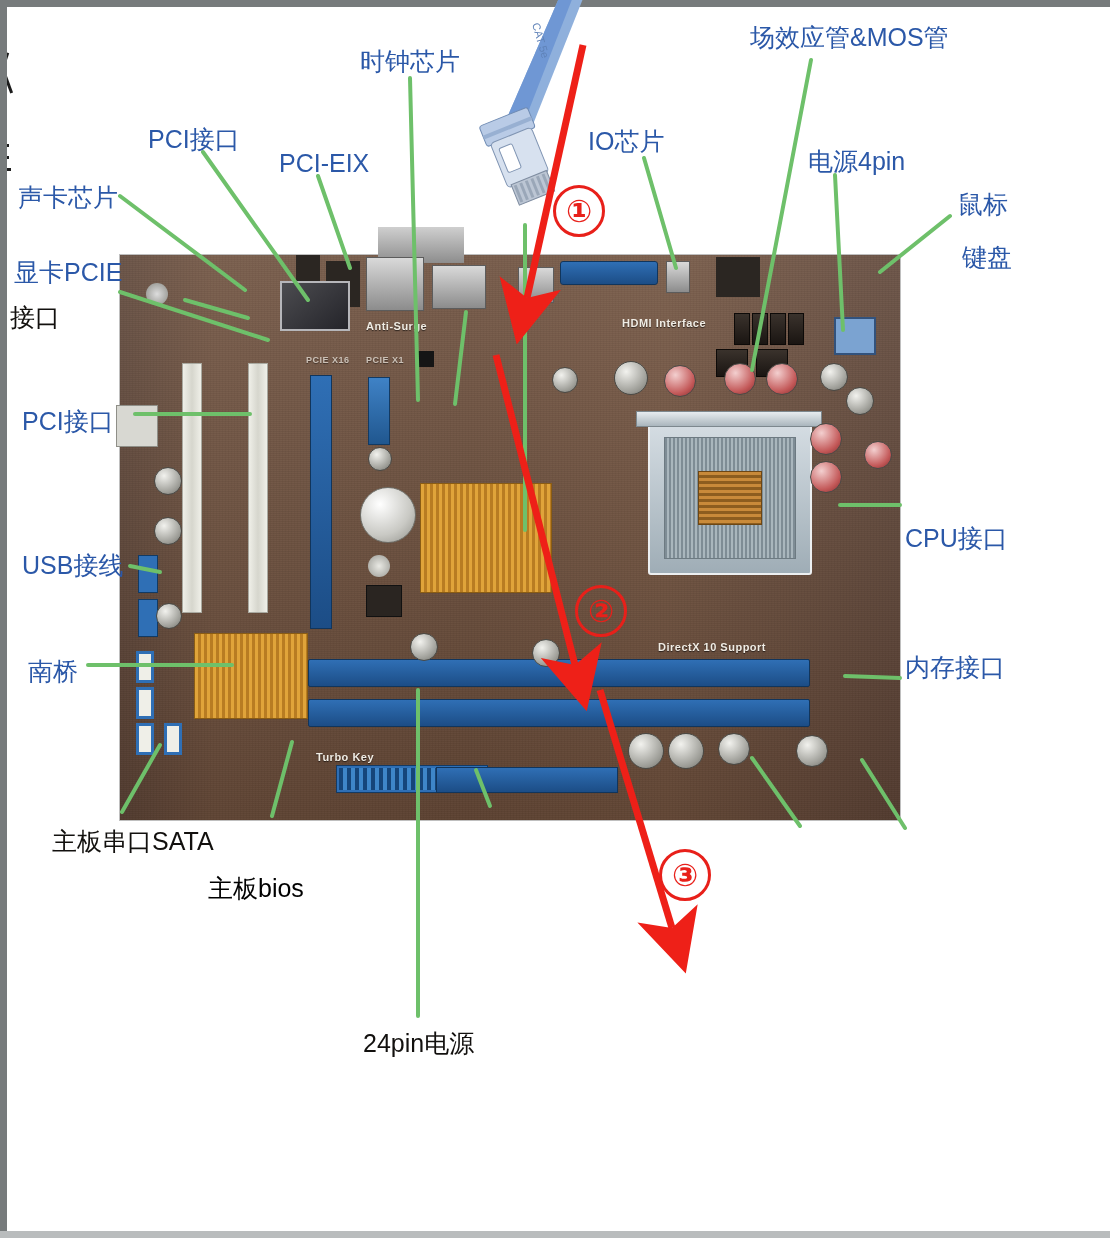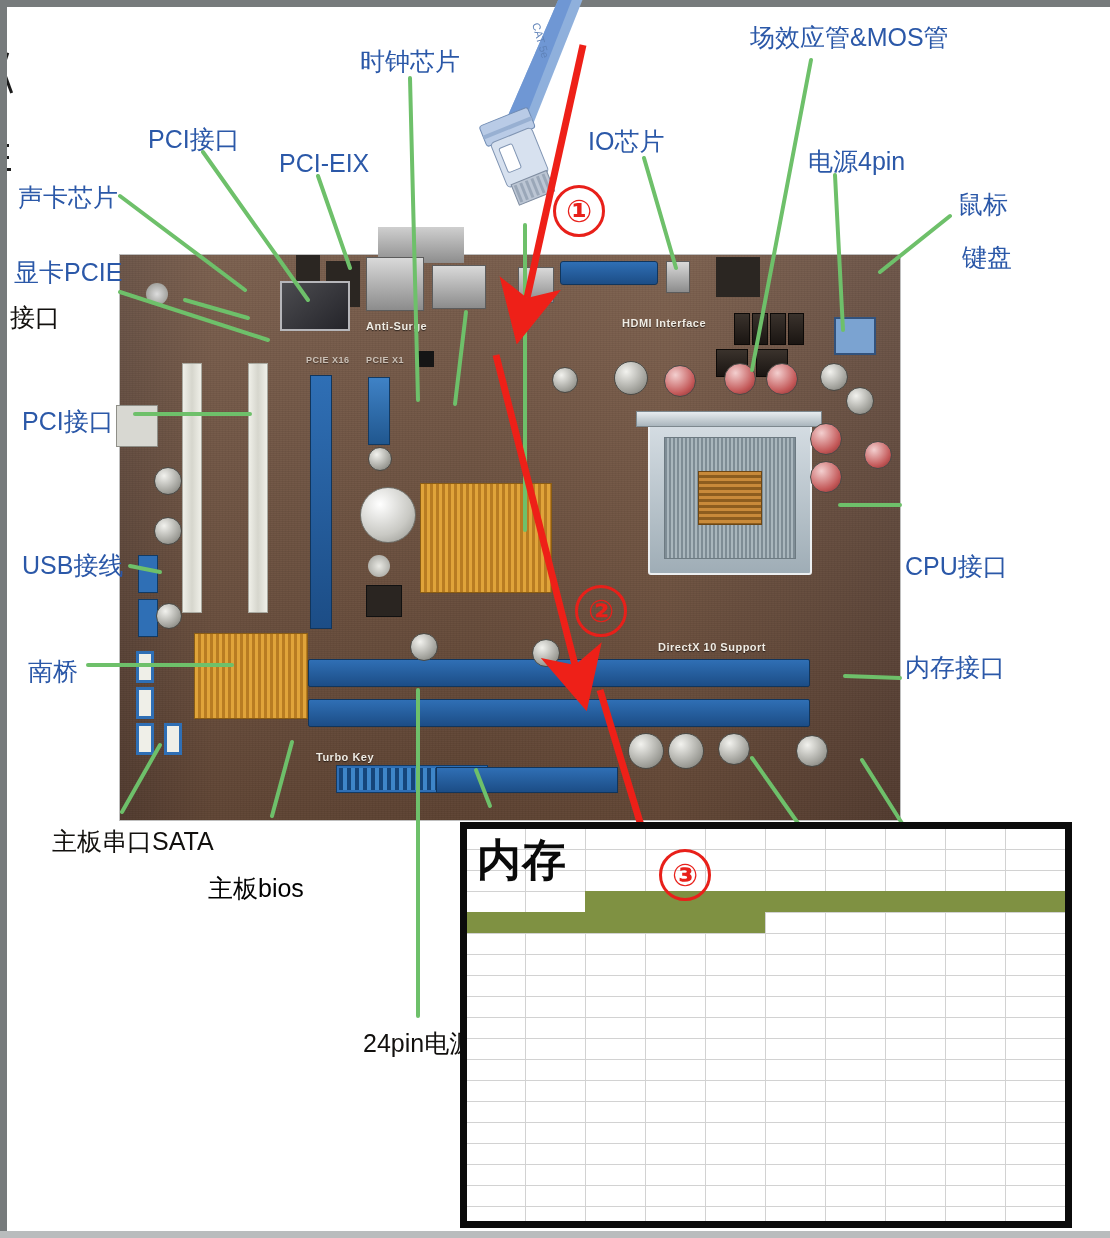--- a/index.html
+++ b/index.html
@@ -263,25 +263,17 @@
   <div class="lab allblue" style="left:958px;top:191px;">鼠标</div>
   <div class="lab allblue" style="left:962px;top:244px;">键盘</div>
   <div class="lab allblue" style="left:14px;top:259px;">显卡PCIE</div>
   <div class="lab" style="left:10px;top:304px;color:#12100e;">接口</div>
   <div class="lab allblue" style="left:22px;top:408px;">PCI接口</div>
   <div class="lab allblue" style="left:22px;top:552px;">USB接线</div>
   <div class="lab allblue" style="left:28px;top:658px;">南桥</div>
   <div class="lab" style="left:52px;top:828px;color:#12100e;">主板串口SATA</div>
   <div class="lab" style="left:208px;top:875px;color:#000000;">主板bios</div>
   <div class="lab" style="left:363px;top:1030px;color:#12100e;">24pin电源</div>
-  <div class="lab allblue" style="left:905px;top:525px;margin-top:28px;">CPU接口</div>
+  <div class="lab allblue" style="left:905px;top:525px;">CPU接口</div>
   <div class="lab allblue" style="left:905px;top:654px;">内存接口</div>
 
-  <div class="sheet">
-    <div class="sheet-inner">
-      <div class="grid"></div>
-      <div class="bar" id="bar0" style="left: 118px; width: 480px; top: 62px; background: rgb(127, 145, 66);"></div>
-      <div class="bar" id="bar1" style="left: -2px; width: 300px; top: 83px; background: rgb(127, 145, 66);"></div>
-      <div class="sheet-title">内存</div>
-    </div>
-  </div>
 
 </div>
 
 </body></html>

